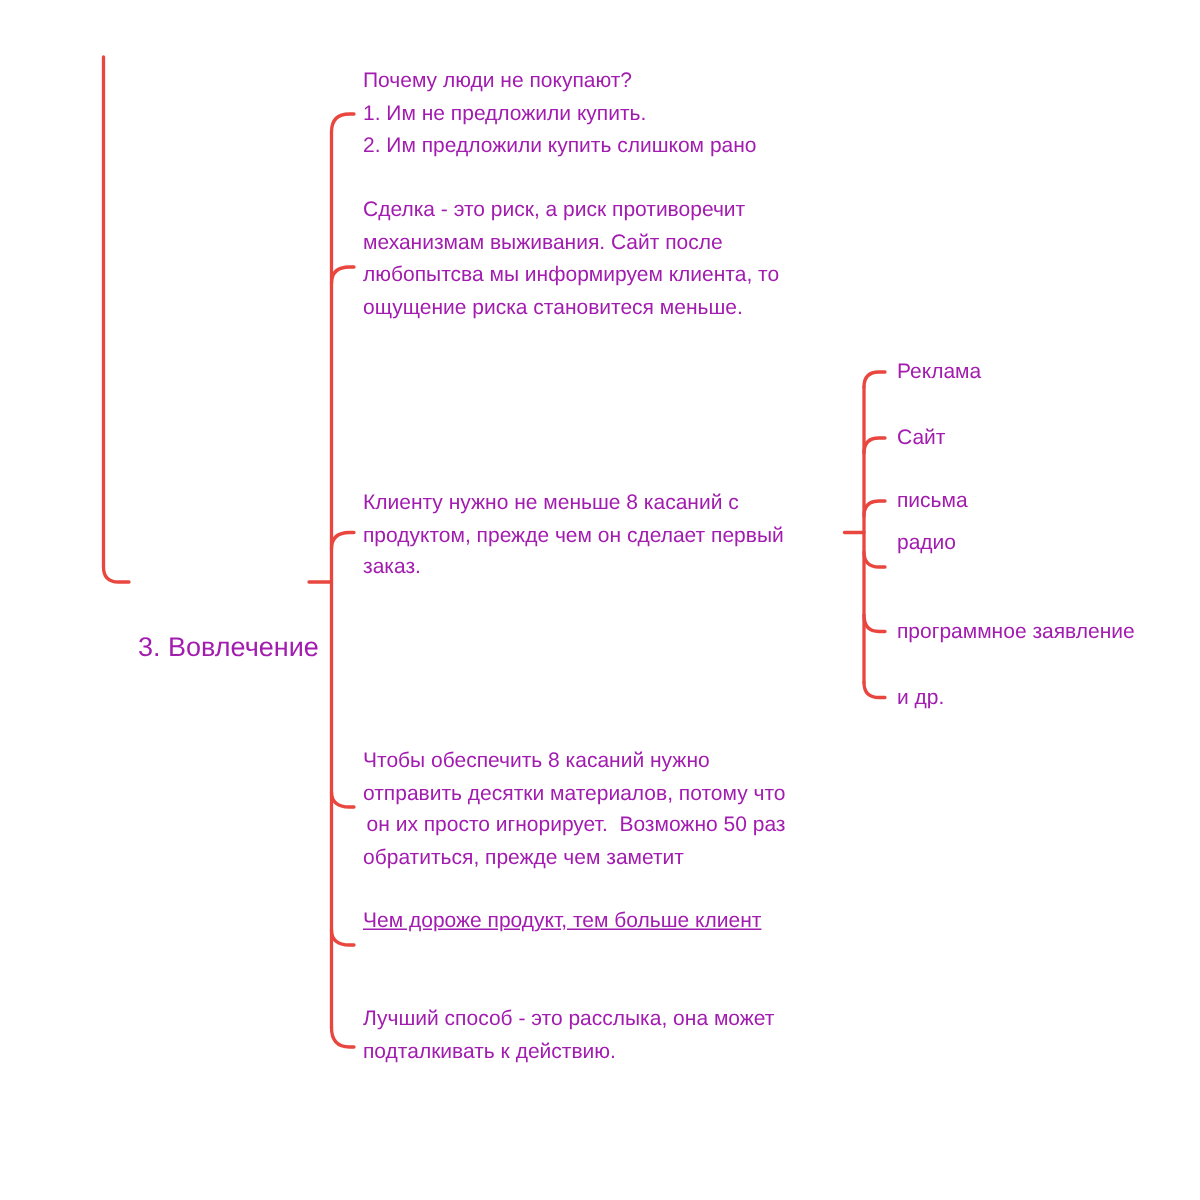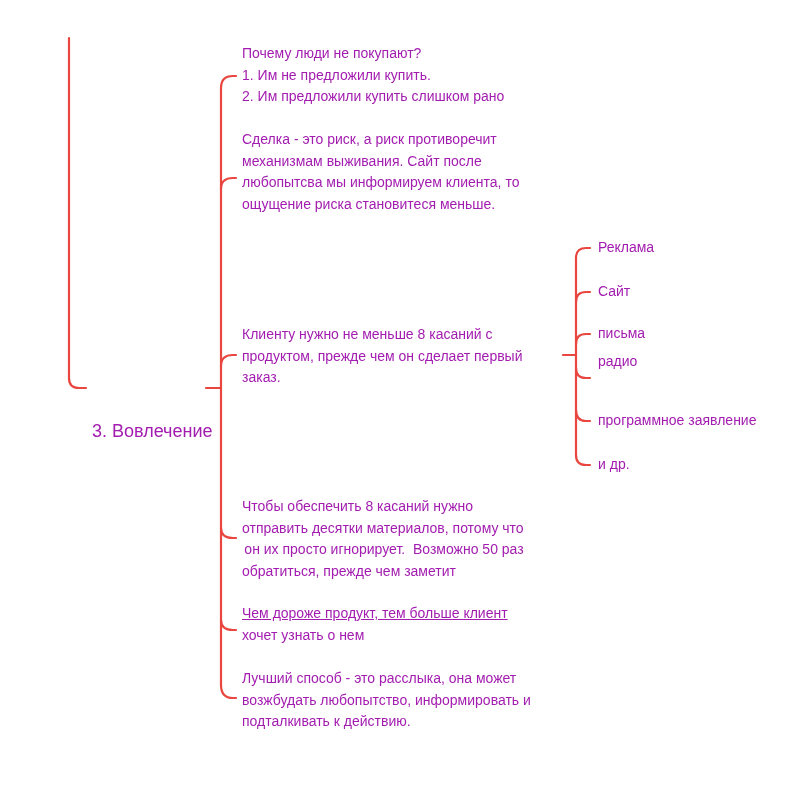--- a/index.html
+++ b/index.html
@@ -69,20 +69,18 @@
 
 <div style="position:absolute; left:242px; top:496px;">
   <div class="t" style="position:relative;">Чтобы обеспечить 8 касаний нужно</div>
   <div class="t" style="position:relative;text-align:center;">отправить десятки материалов, потому что</div>
   <div class="t" style="position:relative;text-align:right;">он их просто игнорирует.  Возможно 50 раз</div>
   <div class="t" style="position:relative;">обратиться, прежде чем заметит</div>
 </div>
 
 <div style="position:absolute; left:242px; top:603px;">
   <div class="t" style="position:relative;text-decoration:underline;">Чем дороже продукт, тем больше клиент</div>
-  <div class="t" style="position:relative;">хочет узнать о нем</div>
 </div>
 
 <div style="position:absolute; left:242px; top:668px;">
   <div class="t" style="position:relative;">Лучший способ - это расслыка, она может</div>
-  <div class="t" style="position:relative;">возжбудать любопытство, информировать и</div>
   <div class="t" style="position:relative;">подталкивать к действию.</div>
 </div>
 
 </body></html>

